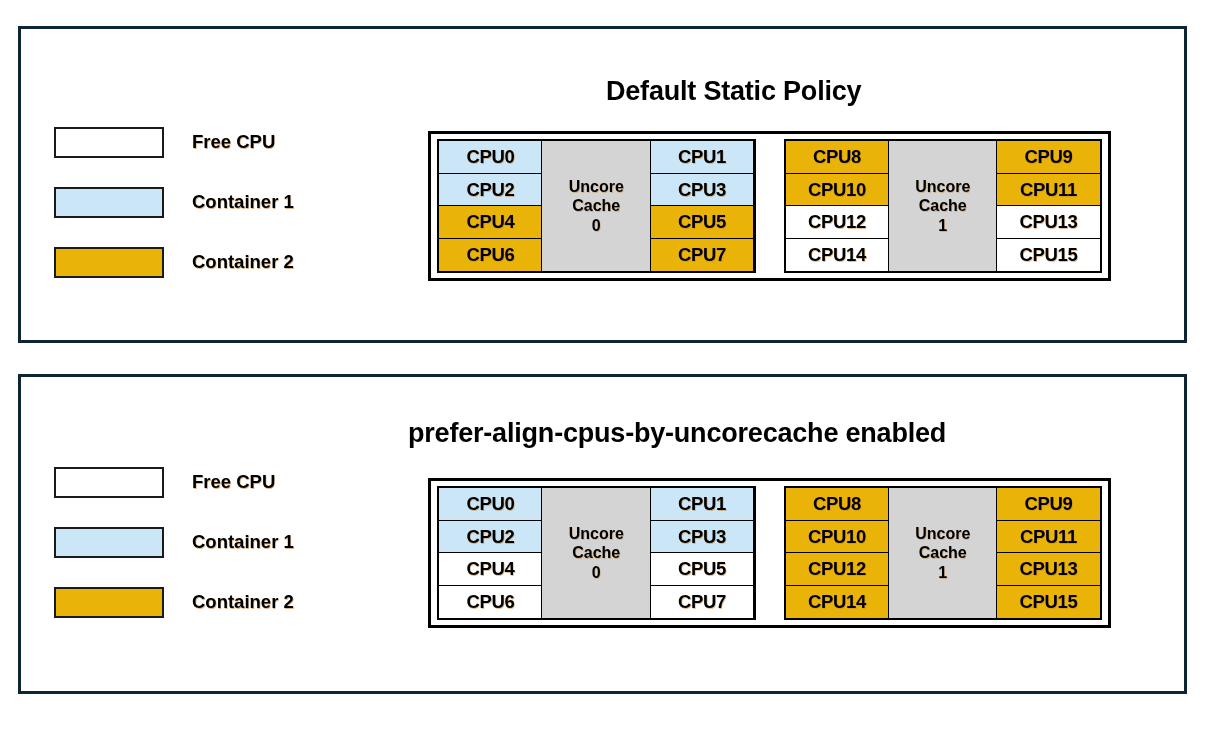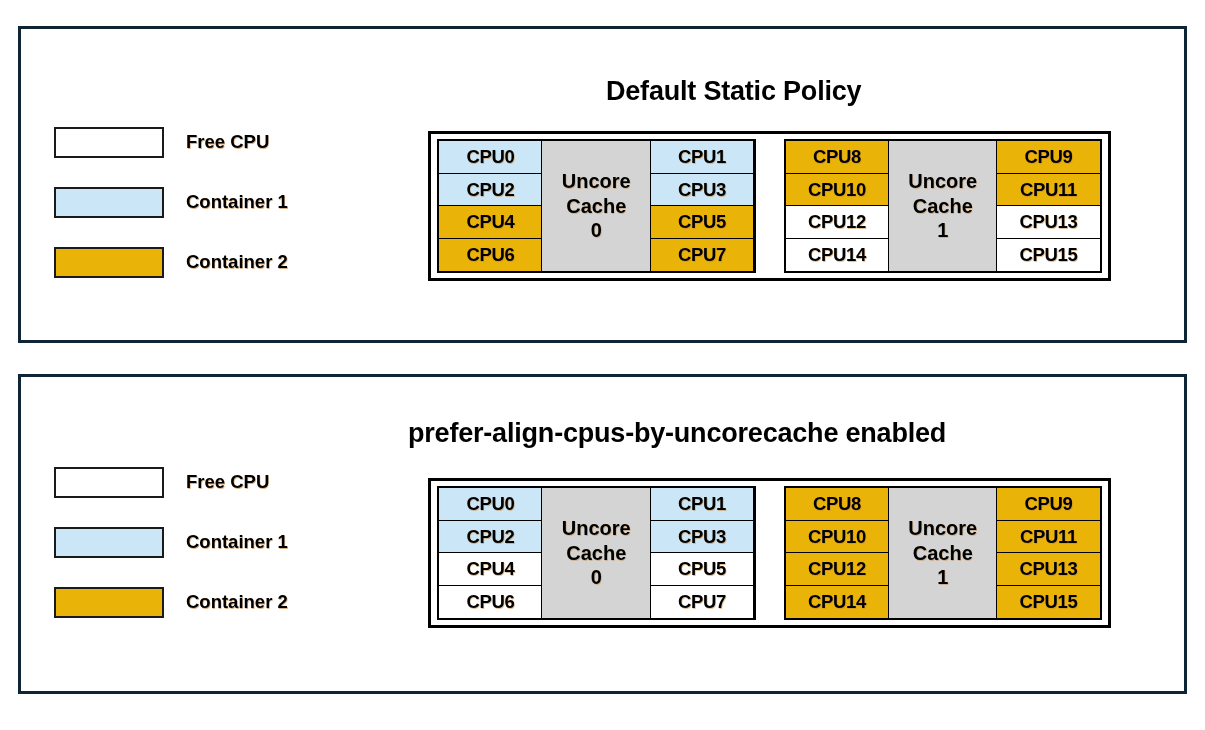--- a/index.html
+++ b/index.html
@@ -58,21 +58,21 @@
     height: 60px;
   }
   .legend-swatch {
     width: 110px;
     height: 31px;
     border: 2px solid #1a1a1a;
     box-sizing: border-box;
     flex: none;
   }
   .legend-label {
-    margin-left: 22px;
+    margin-left: 28px;
     font-size: 18.5px;
     font-weight: bold;
     color: #000000;
     text-shadow: 0.7px 0.7px 0 rgba(190,120,40,0.55);
     white-space: nowrap;
   }
 
   
   .grid-wrap {
     position: absolute;
@@ -117,21 +117,21 @@
     flex: 1.05 1 0;
     min-width: 0;
     display: flex;
     flex-direction: column;
     align-items: center;
     justify-content: center;
     background: #d4d4d4;
     border: 1.5px solid #000000;
     margin: -0.75px;
     box-sizing: border-box;
-    font-size: 20px;
+    font-size: 16px;
     font-weight: bold;
     color: #000000;
     text-shadow: 0.7px 0.7px 0 rgba(200,130,50,0.45);
     line-height: 1.22;
     text-align: center;
   }
 
   .fill-free      { background: #ffffff; }
   .fill-container1{ background: #cbe7f7; }
   .fill-container2{ background: #eab308; }

